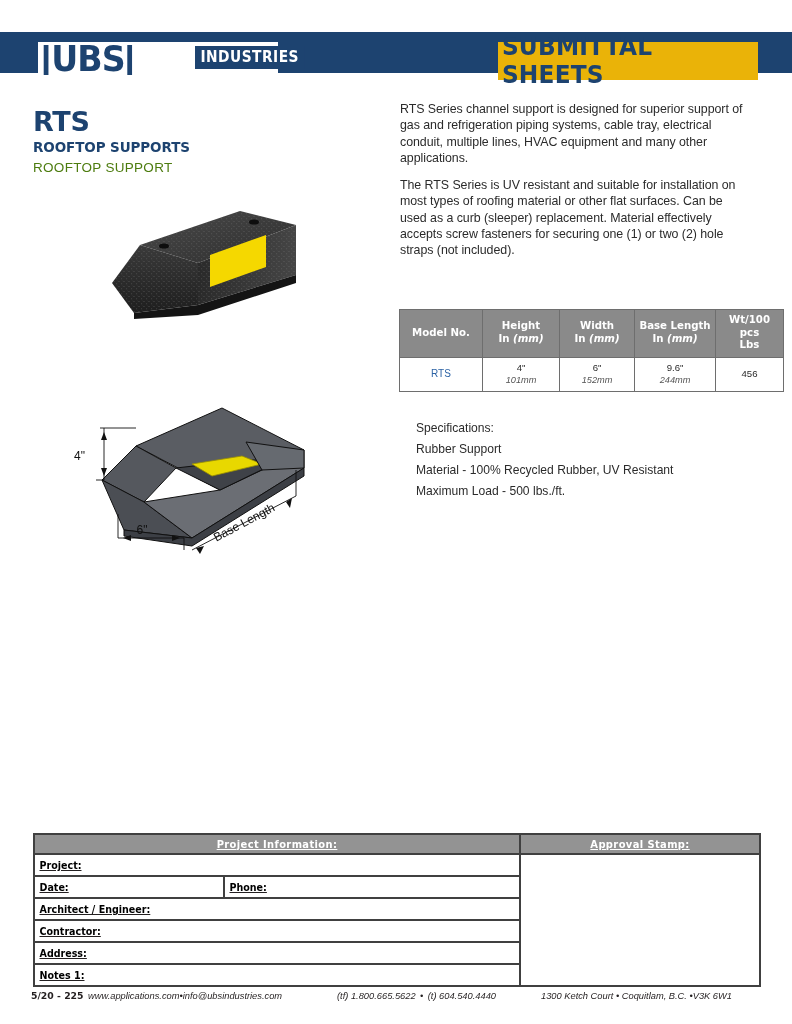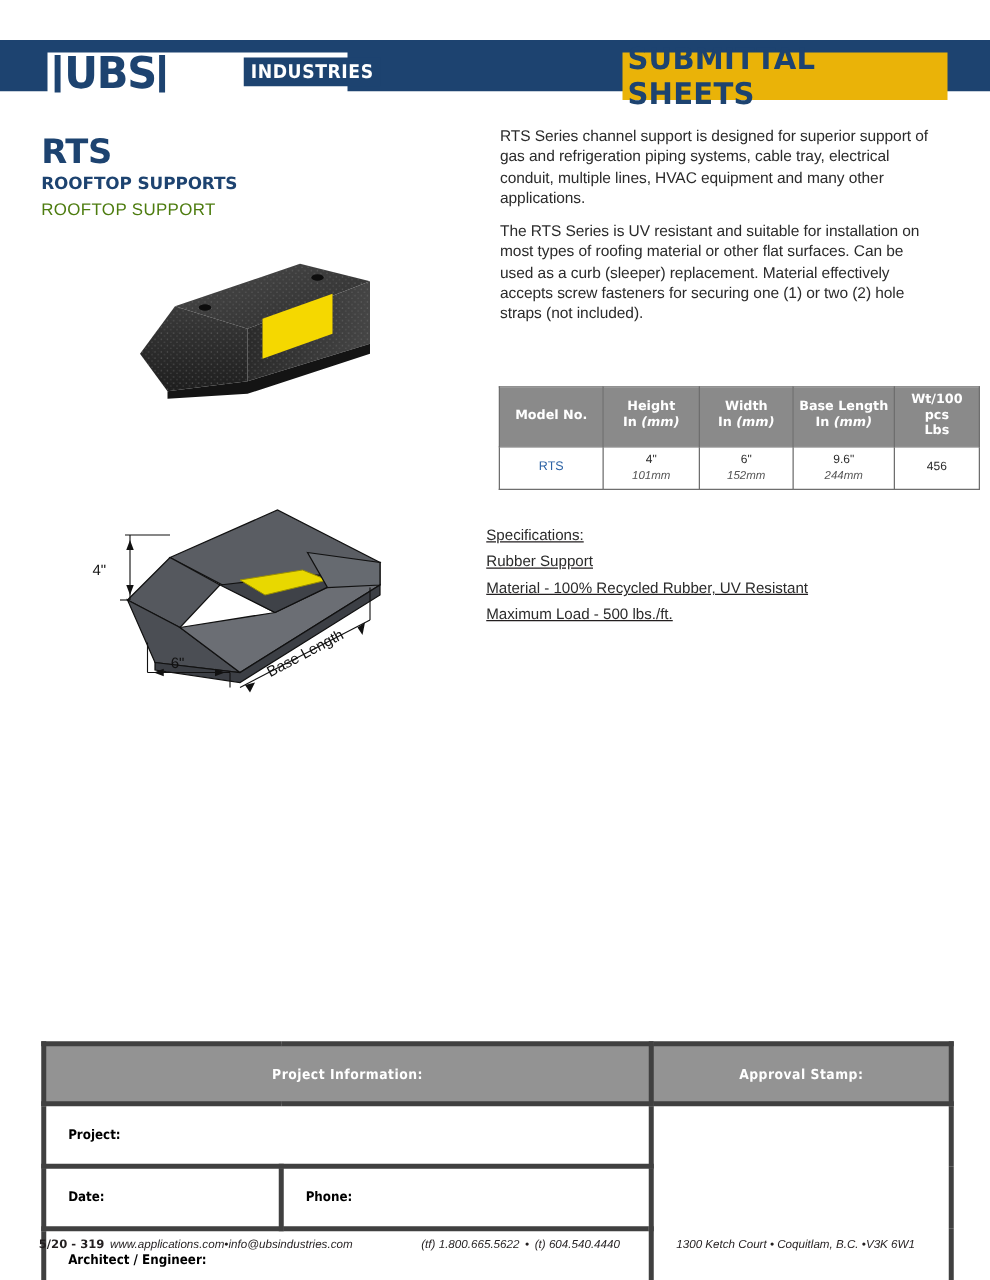--- a/index.html
+++ b/index.html
@@ -176,24 +176,23 @@
     display: block;
     font-style: italic;
     color: #555555;
     font-size: 9.2px;
   }
   .spec-table td.wt { font-size: 9.6px; }
 
   
   .specs-list {
     position: absolute;
-    left: 389px;
+    left: 416px;
     top: 418px;
     width: 340px;
-    text-decoration: underline;
   }
   .specs-line {
     font-family: "Liberation Sans", sans-serif;
     font-size: 12.1px;
     line-height: 21px;
     color: #2b2b2b;
   }
 
   
   .form-wrap {
@@ -201,24 +200,25 @@
     left: 33px;
     top: 833px;
     width: 726px;
   }
   .form-table {
     width: 726px;
     border-collapse: collapse;
     table-layout: fixed;
   }
   .form-table td {
-    border: 4px solid #404040;
-    padding: 13px;
+    border: 2px solid #404040;
+    padding: 0;
     height: 20px;
     vertical-align: middle;
+    text-decoration: underline;
   }
   .form-head {
     background: #939393;
     color: #ffffff;
     text-align: center;
     font-family: "DejaVu Sans Condensed", "DejaVu Sans", sans-serif;
     font-weight: bold;
     font-size: 11px;
     letter-spacing: 0.4px;
     height: 18px !important;
@@ -476,21 +476,21 @@
         <td colspan="2">
           <span class="form-label">Notes 1:</span>
         </td>
       </tr>
     </tbody>
   </table>
 </div>
 
 <div class="footer">
   <div class="footer-left">
-    <span class="f-code">5/20 - 319</span>
+    <span class="f-code">5/20 - 225</span>
     <span class="f-italic">www.applications.com</span><span class="f-italic">•</span><span class="f-italic">info@ubsindustries.com</span>
   </div>
   <div class="footer-mid">
     <span class="f-italic">(tf) 1.800.665.5622</span>
     <span class="f-italic">•</span>
     <span class="f-italic">(t) 604.540.4440</span>
   </div>
   <div class="footer-right">
     <span class="f-italic">1300 Ketch Court • Coquitlam, B.C. •V3K 6W1</span>
   </div>

